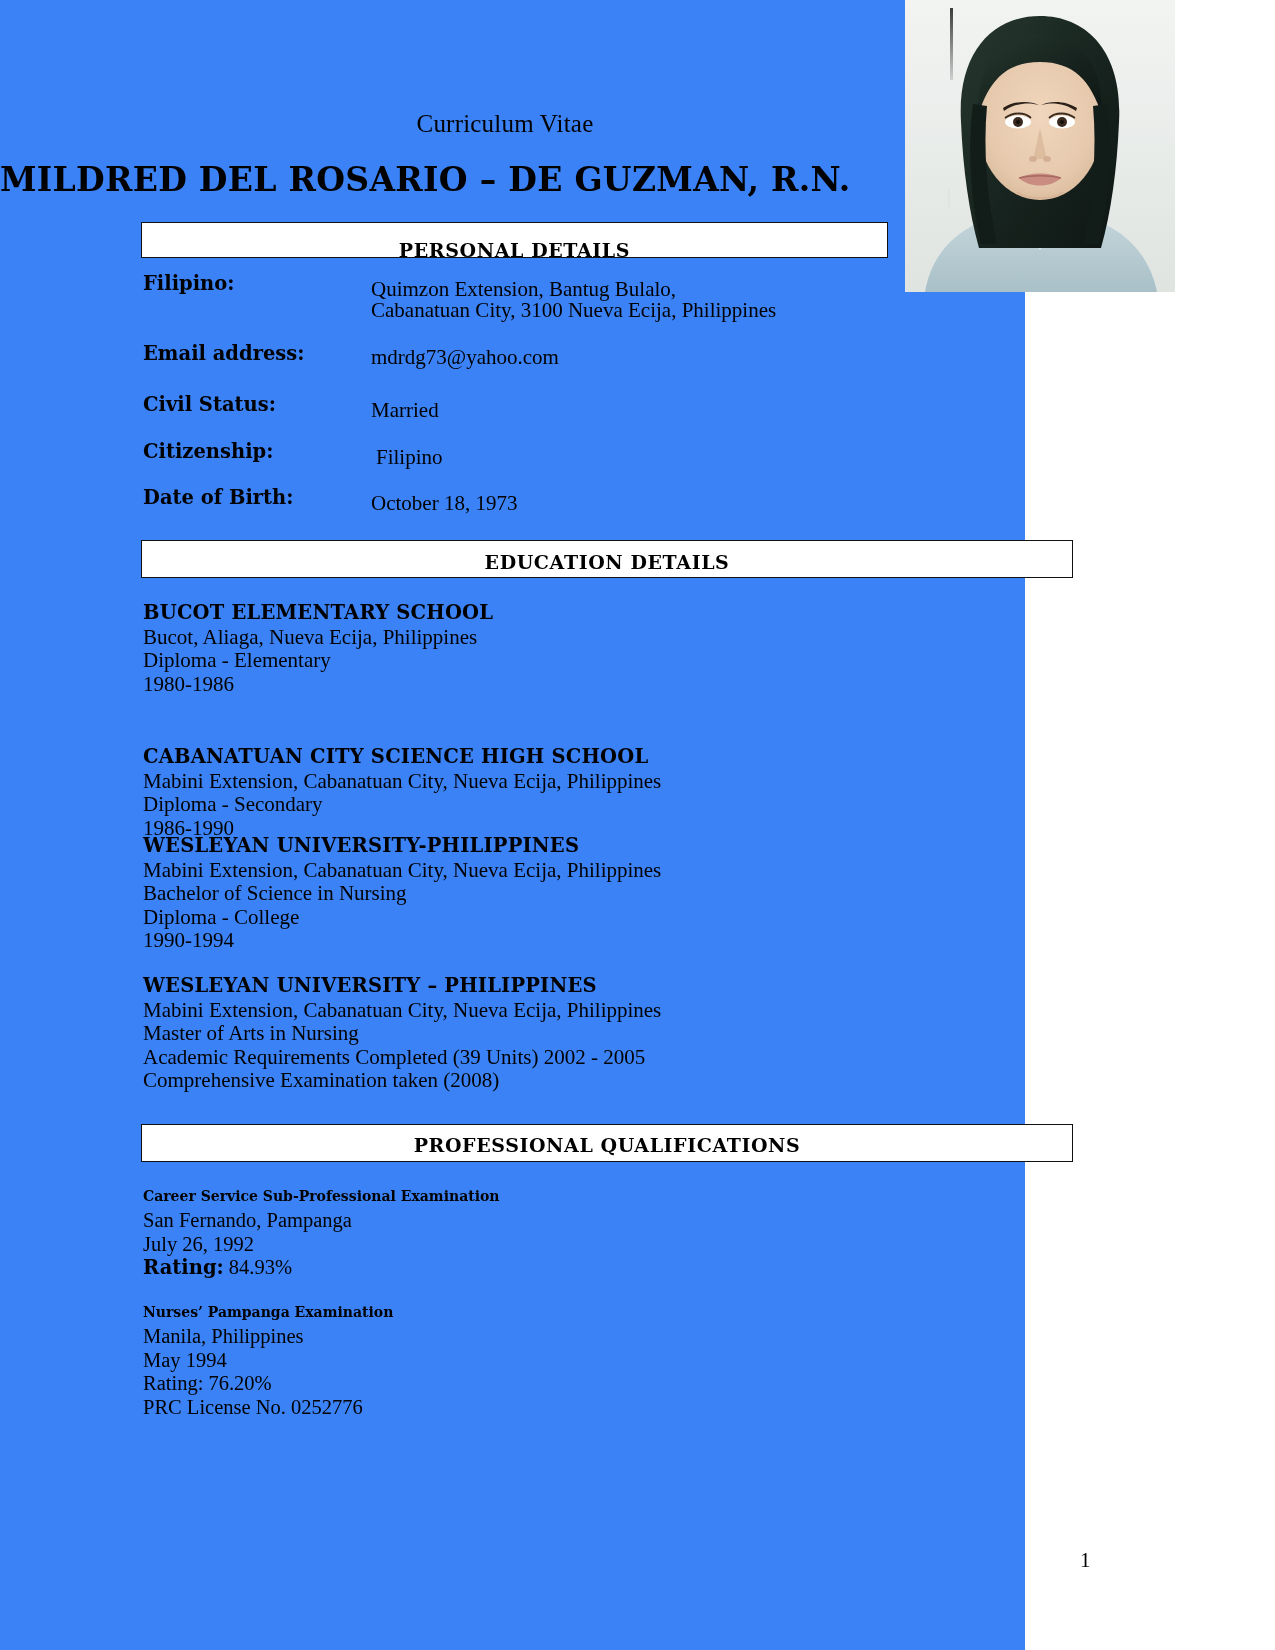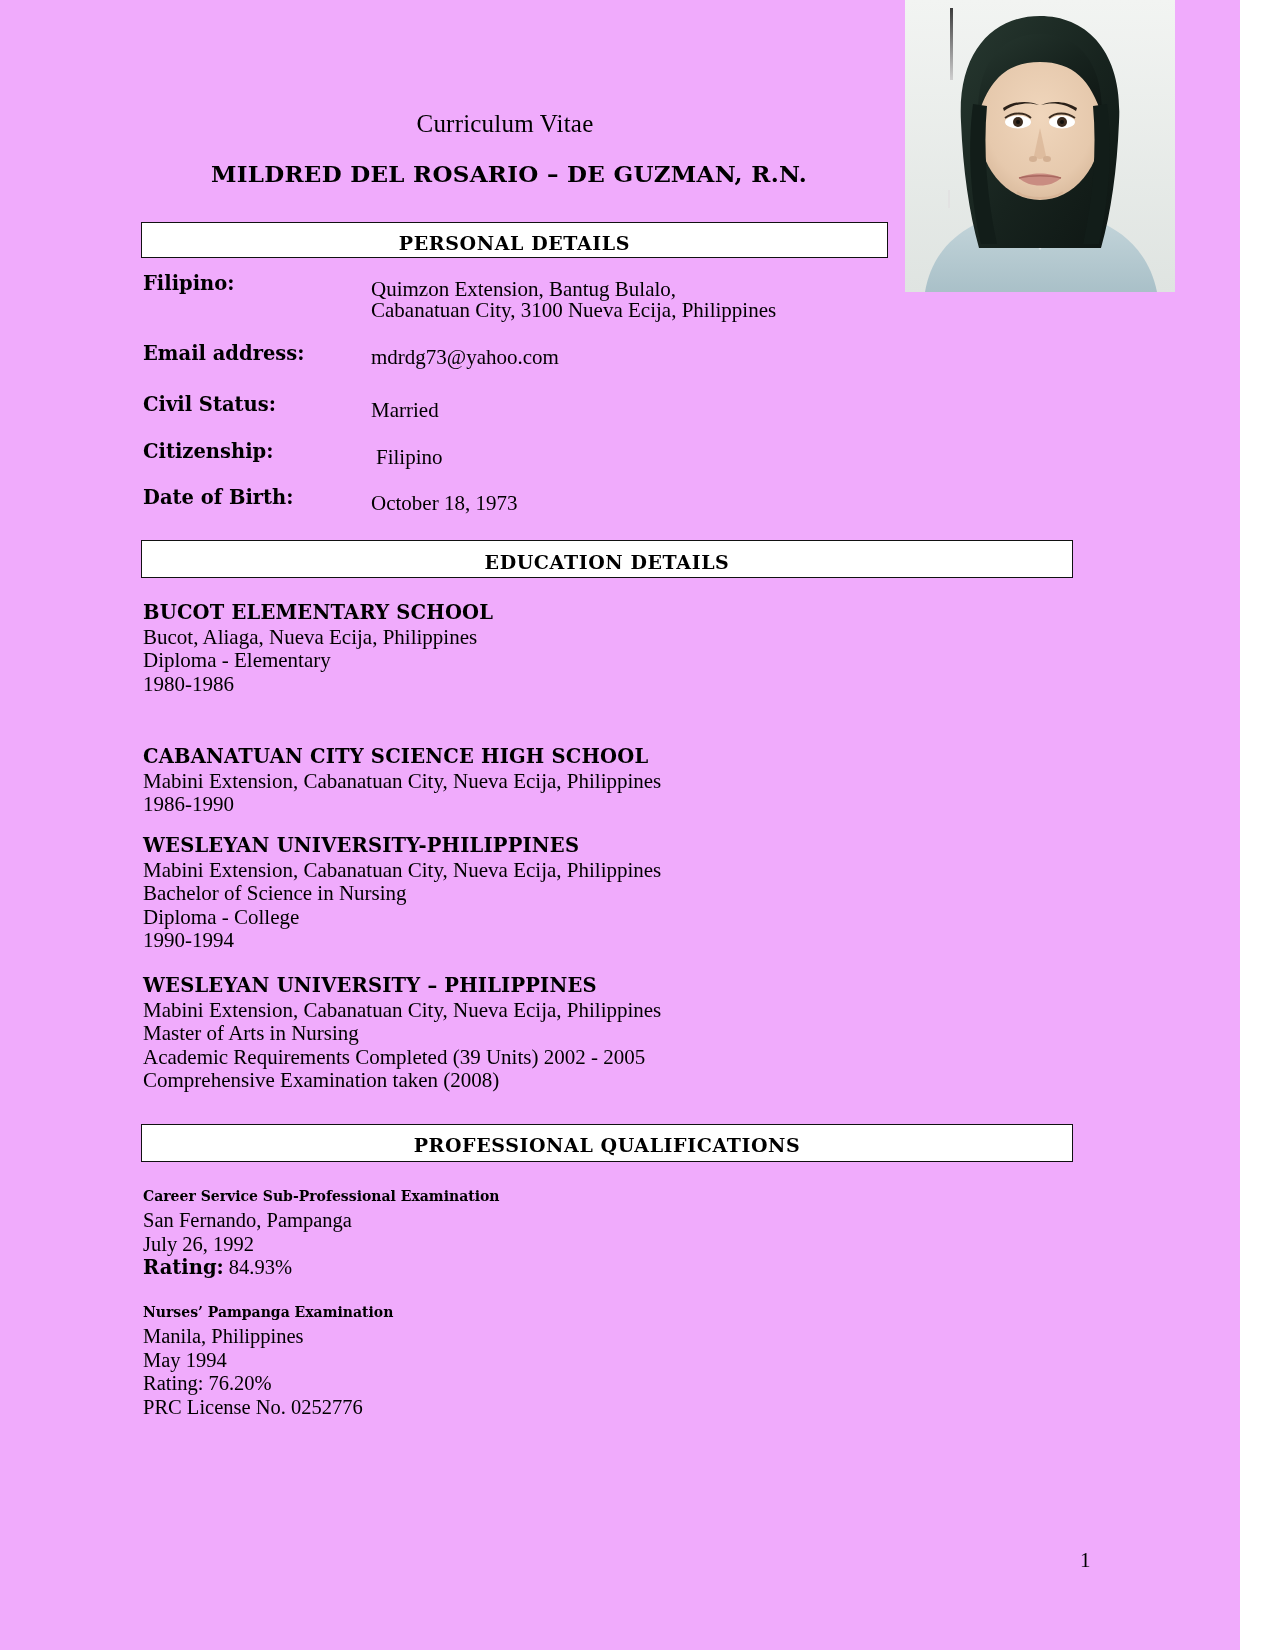--- a/index.html
+++ b/index.html
@@ -12,23 +12,23 @@
     height: 1650px;
     position: relative;
     font-family: "Liberation Serif", "DejaVu Serif", serif;
     color: #000000;
     overflow: hidden;
   }
 
   .page {
     position: absolute;
     top: 0; left: 0;
-    width: 1240px;
+    width: 1025px;
     height: 1650px;
-    background: #f0abfc;
+    background: #3b82f6;
   }
 
   
   .photo-wrap {
     position: absolute;
     left: 905px;
     top: 0px;
     width: 270px;
     height: 292px;
     overflow: hidden;
@@ -60,22 +60,22 @@
     left: 0; top: 110px;
     width: 1010px;
     text-align: center;
     font-size: 25px;
     letter-spacing: .2px;
   }
   .cv-name {
     position: absolute;
     left: 0; top: 160px;
     width: 1018px;
-    text-align: center;
-    font-size: 23px;
+    text-align: left;
+    font-size: 33px;
     font-weight: bold;
     font-family: "DejaVu Serif", "Liberation Serif", serif;
     letter-spacing: .3px;
   }
 
   
   .sec-bar {
     position: absolute;
     border: 1.6px solid #111;
     background: #fff;
@@ -83,21 +83,21 @@
     font-family: "DejaVu Serif", "Liberation Serif", serif;
     font-weight: bold;
     font-size: 19px;
     letter-spacing: .6px;
     box-sizing: border-box;
     line-height: 1;
   }
   #sec-personal {
     left: 141px; top: 222px;
     width: 747px; height: 36px;
-    padding-top: 11px;
+    padding-top: 18px;
   }
   #sec-education {
     left: 141px; top: 540px;
     width: 932px; height: 38px;
     padding-top: 12px;
   }
   #sec-prof {
     left: 141px; top: 1124px;
     width: 932px; height: 38px;
     padding-top: 11px;
@@ -267,20 +267,21 @@
   <div class="edu-block" style="top:600px;">
     <div class="edu-title">BUCOT ELEMENTARY SCHOOL</div>
     <div class="edu-line">Bucot, Aliaga, Nueva Ecija, Philippines</div>
     <div class="edu-line">Diploma - Elementary</div>
     <div class="edu-line">1980-1986</div>
   </div>
 
   <div class="edu-block" style="top:744px;">
     <div class="edu-title">CABANATUAN CITY SCIENCE HIGH SCHOOL</div>
     <div class="edu-line">Mabini Extension, Cabanatuan City, Nueva Ecija, Philippines</div>
+    <div class="edu-line">Diploma - Secondary</div>
     <div class="edu-line">1986-1990</div>
   </div>
 
   <div class="edu-block" style="top:833px;">
     <div class="edu-title">WESLEYAN UNIVERSITY-PHILIPPINES</div>
     <div class="edu-line">Mabini Extension, Cabanatuan City, Nueva Ecija, Philippines</div>
     <div class="edu-line">Bachelor of Science in Nursing</div>
     <div class="edu-line">Diploma - College</div>
     <div class="edu-line">1990-1994</div>
   </div>

